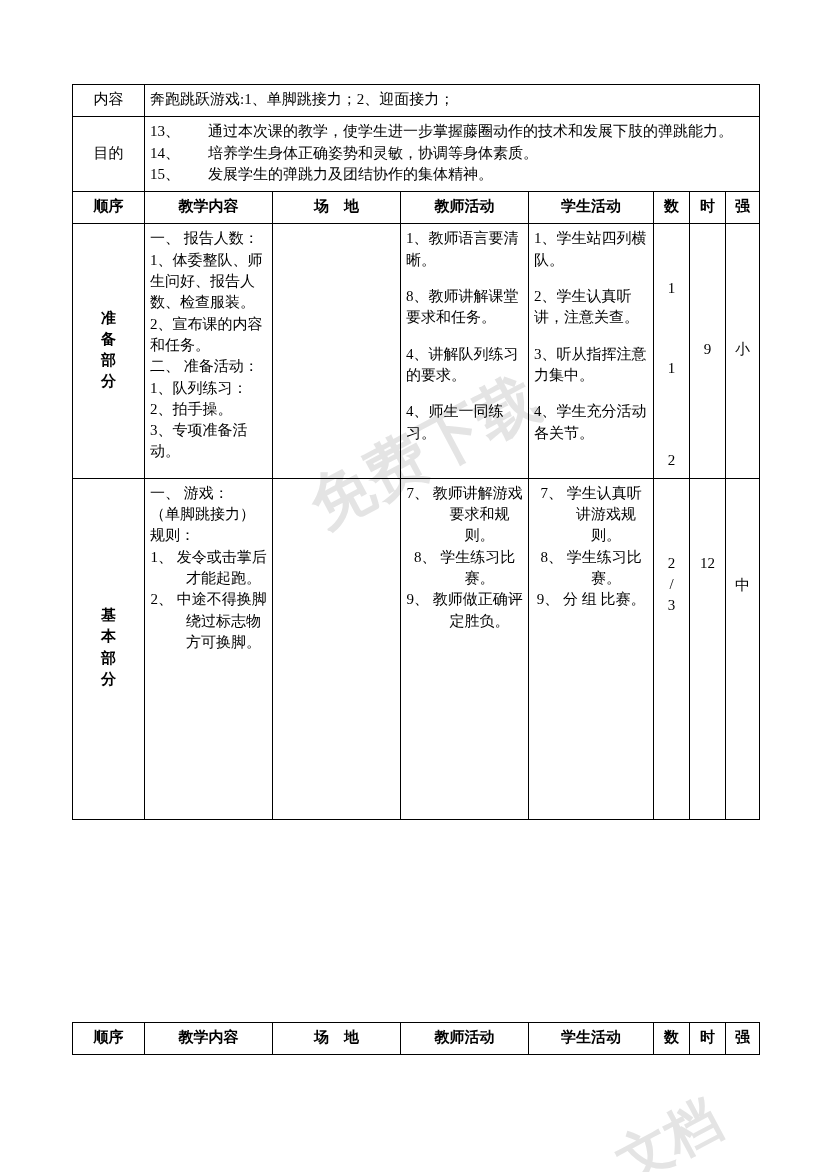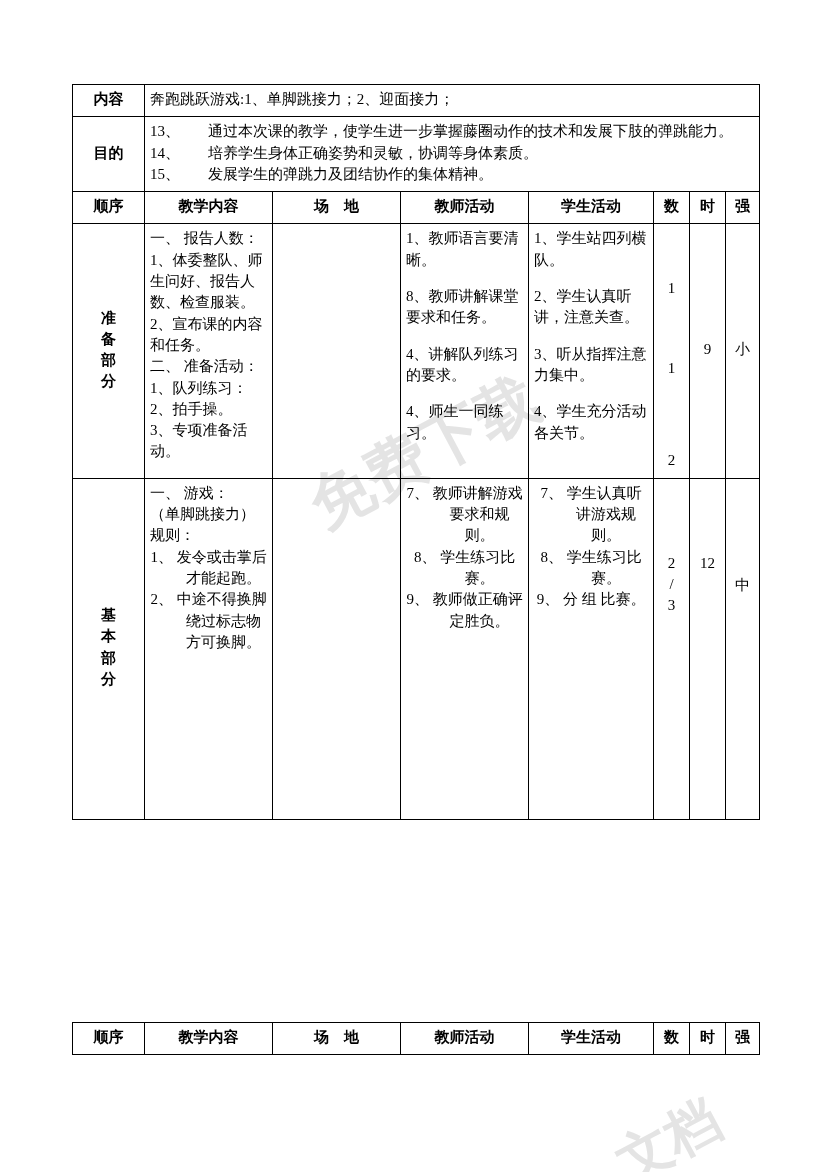--- a/index.html
+++ b/index.html
@@ -64,21 +64,21 @@
     width: 687px;
   }
   #footer-table {
     position: absolute;
     left: 72px;
     top: 1022px;
     width: 687px;
   }
   .c-label {
     text-align: center;
-    font-weight: bold;
+    font-weight: normal;
     vertical-align: middle !important;
     white-space: nowrap;
   }
   .c-mid {
     vertical-align: middle !important;
     margin-left: 20px;
   }
   .center {
     text-align: center;
   }

